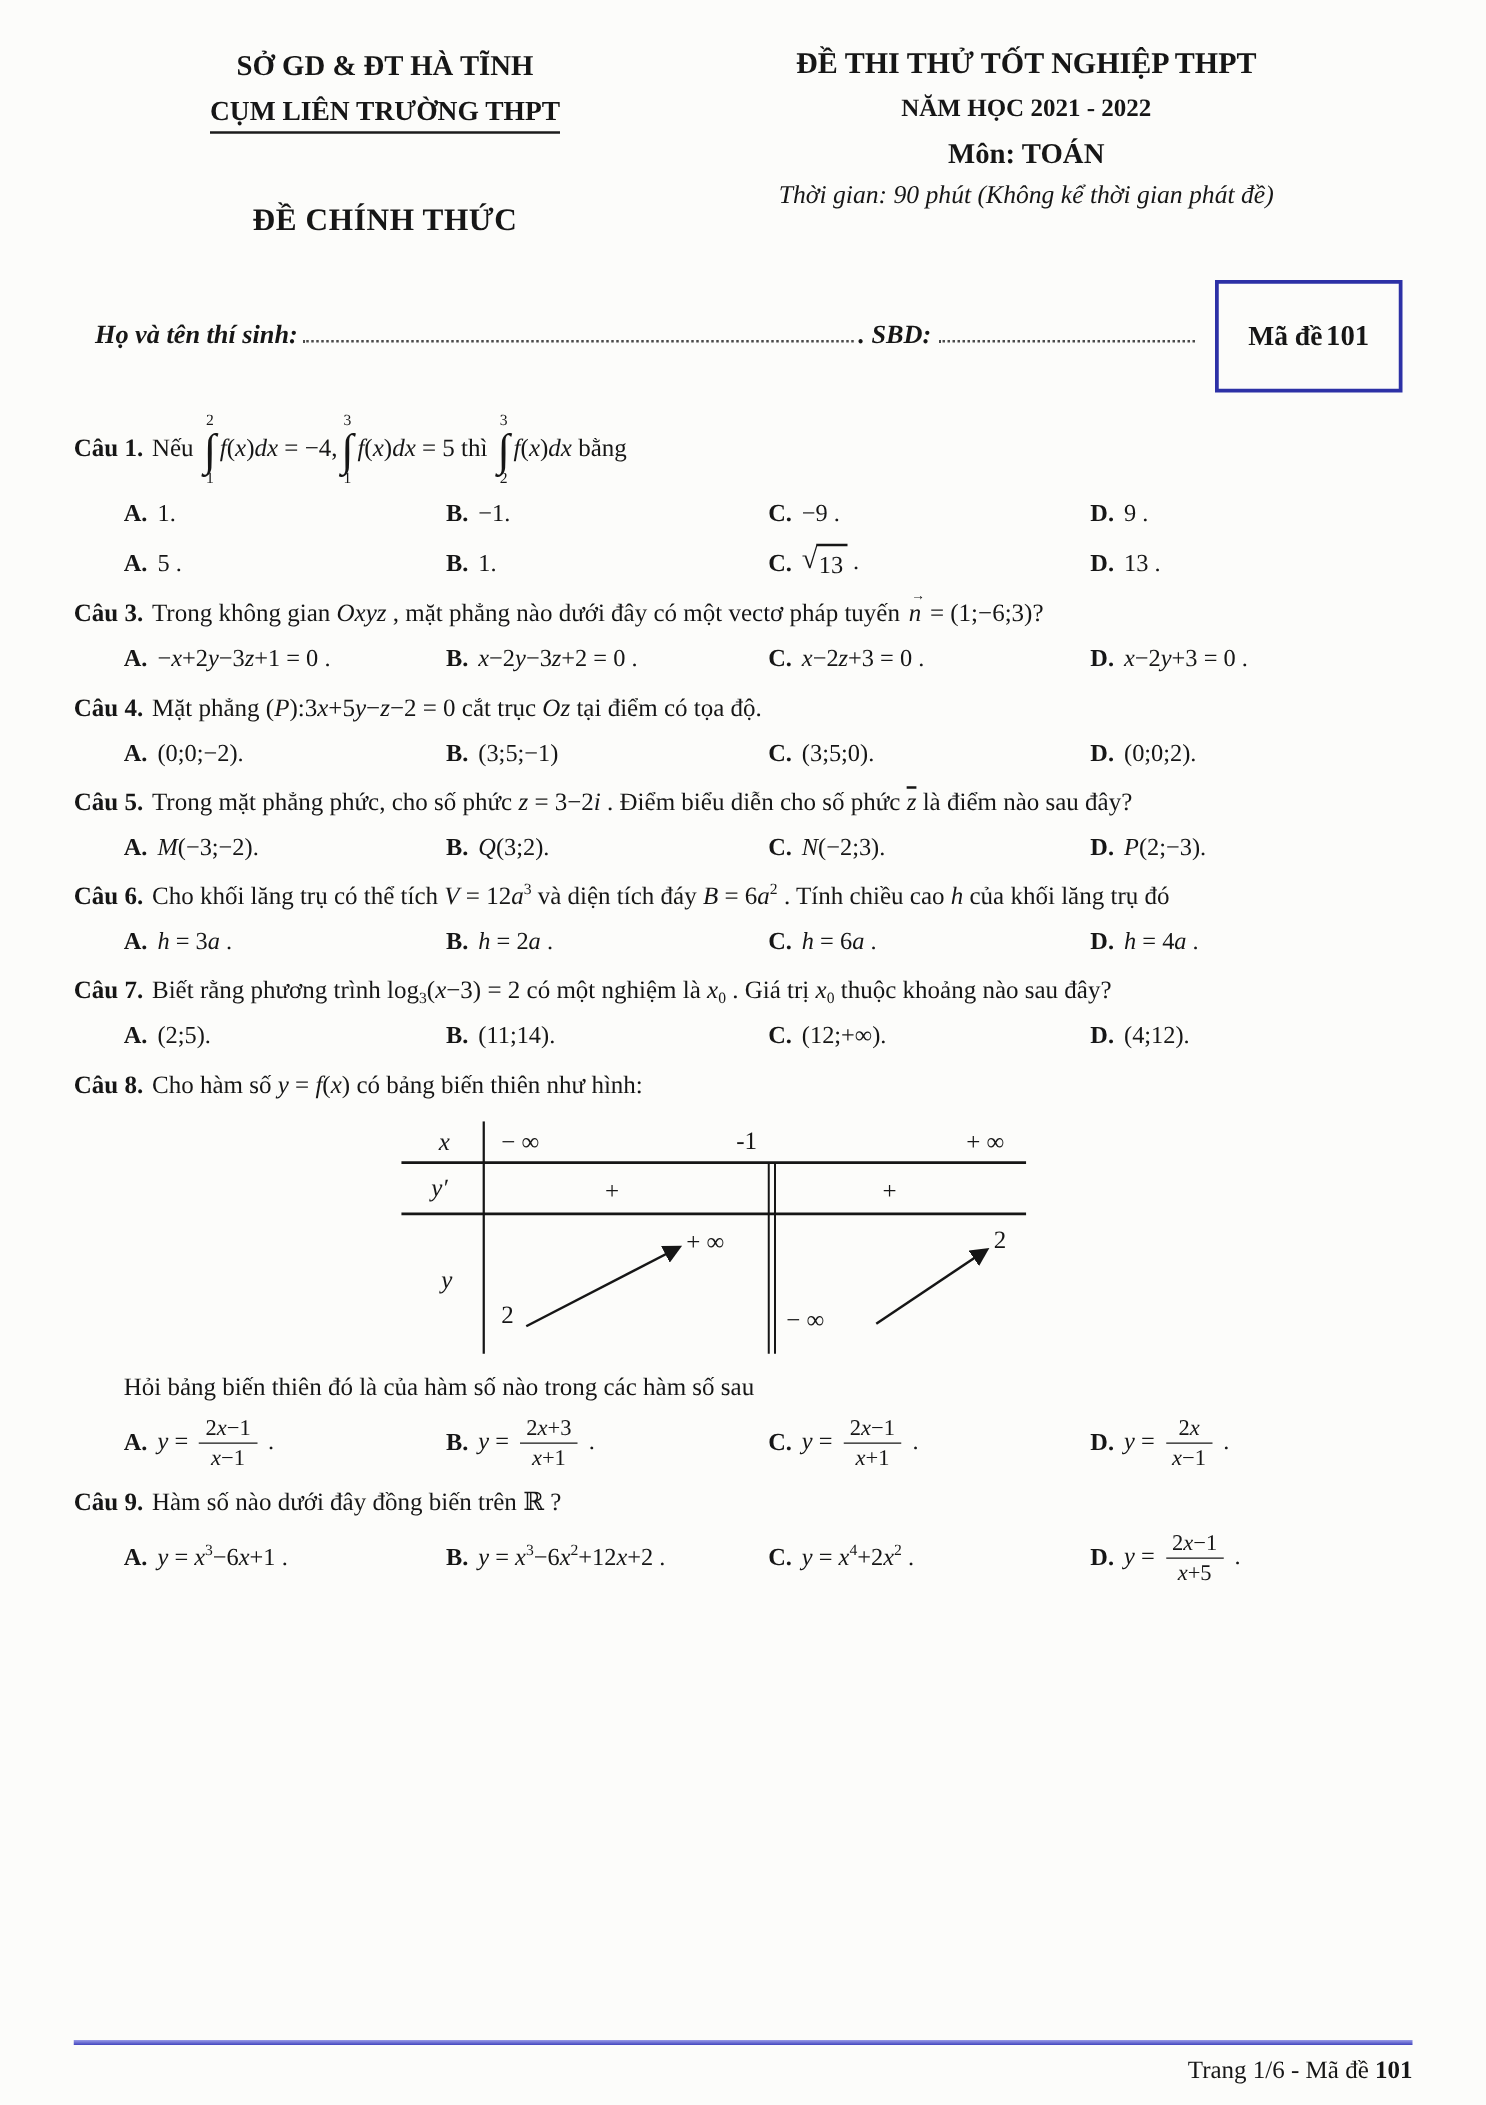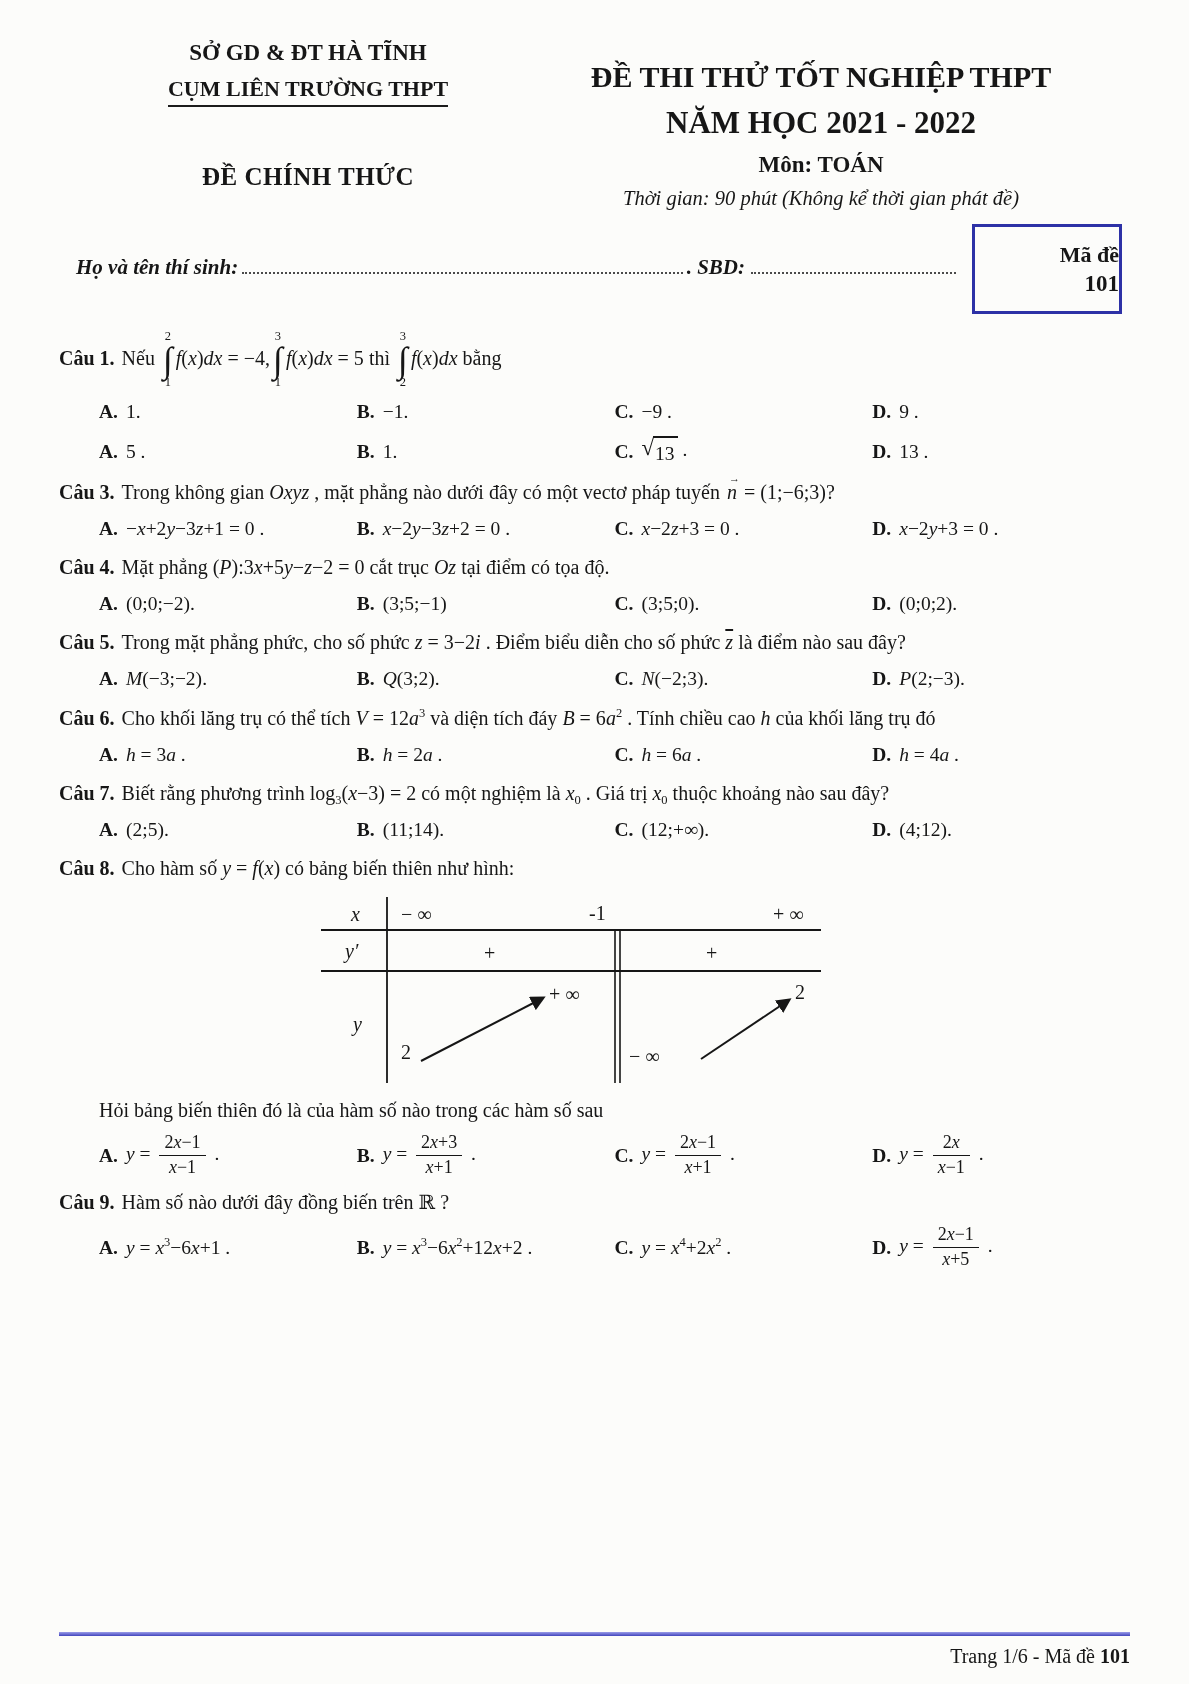--- a/index.html
+++ b/index.html
@@ -12,27 +12,27 @@
   }
   
   .header { position:relative; height:330px; flex:none; }
   .hdr-left { position:absolute; left:108px; top:40px; width:400px; text-align:center; }
   .hdr-left .l1 { font-size:23px; font-weight:bold; }
   .hdr-left .l2 { font-size:22px; font-weight:bold; margin-top:10px; display:inline-block;
                   border-bottom:2.5px solid #1c1c1c; padding-bottom:3px; }
   .official { position:absolute; left:108px; top:163px; width:400px; text-align:center;
               font-size:25px; font-weight:bold; letter-spacing:.5px; }
   .hdr-right { position:absolute; left:556px; top:38px; width:530px; text-align:center; }
-  .hdr-right .r1 { font-size:30px; font-weight:bold;margin-top:22px; }
-  .hdr-right .r2 { font-size:31px; font-weight:bold; margin-top:11px;text-align:center; }
+  .hdr-right .r1 { font-size:24px; font-weight:bold; }
+  .hdr-right .r2 { font-size:20px; font-weight:bold; margin-top:11px;text-align:center; }
   .hdr-right .r3 { font-size:23px; font-weight:bold; margin-top:11px; }
   .hdr-right .r4 { font-size:20.5px; font-style:italic; margin-top:9px; }
   .code-box { position:absolute; left:972px; top:224px; width:150px; height:90px;
-              border:3px solid #2d31a6; display:flex; flex-direction:column;
-              align-items:flex-end; justify-content:center; gap:3px; background:#fcfcfa; }
+              border:3px solid #2d31a6; display:flex; flex-direction:row;
+              align-items:center; justify-content:center; gap:3px; background:#fcfcfa; }
   .code-box .cb1 { font-size:22px; font-weight:bold; }
   .code-box .cb2 { font-size:23px; font-weight:bold; }
   .name-row { position:absolute; left:76px; top:252px; width:880px; display:flex;
               align-items:baseline; font-size:21px; }
   .name-row .lbl { font-weight:bold; font-style:italic; white-space:nowrap; }
   .dotted { border-bottom:2.2px dotted #4a4a4a; height:1.05em; }
   .dots-long { flex:1 1 auto; margin:0 4px; }
   .dots-short { flex:0 0 205px; margin-left:6px; }
   
   .content { padding:0 59px; flex:1 1 auto; }

